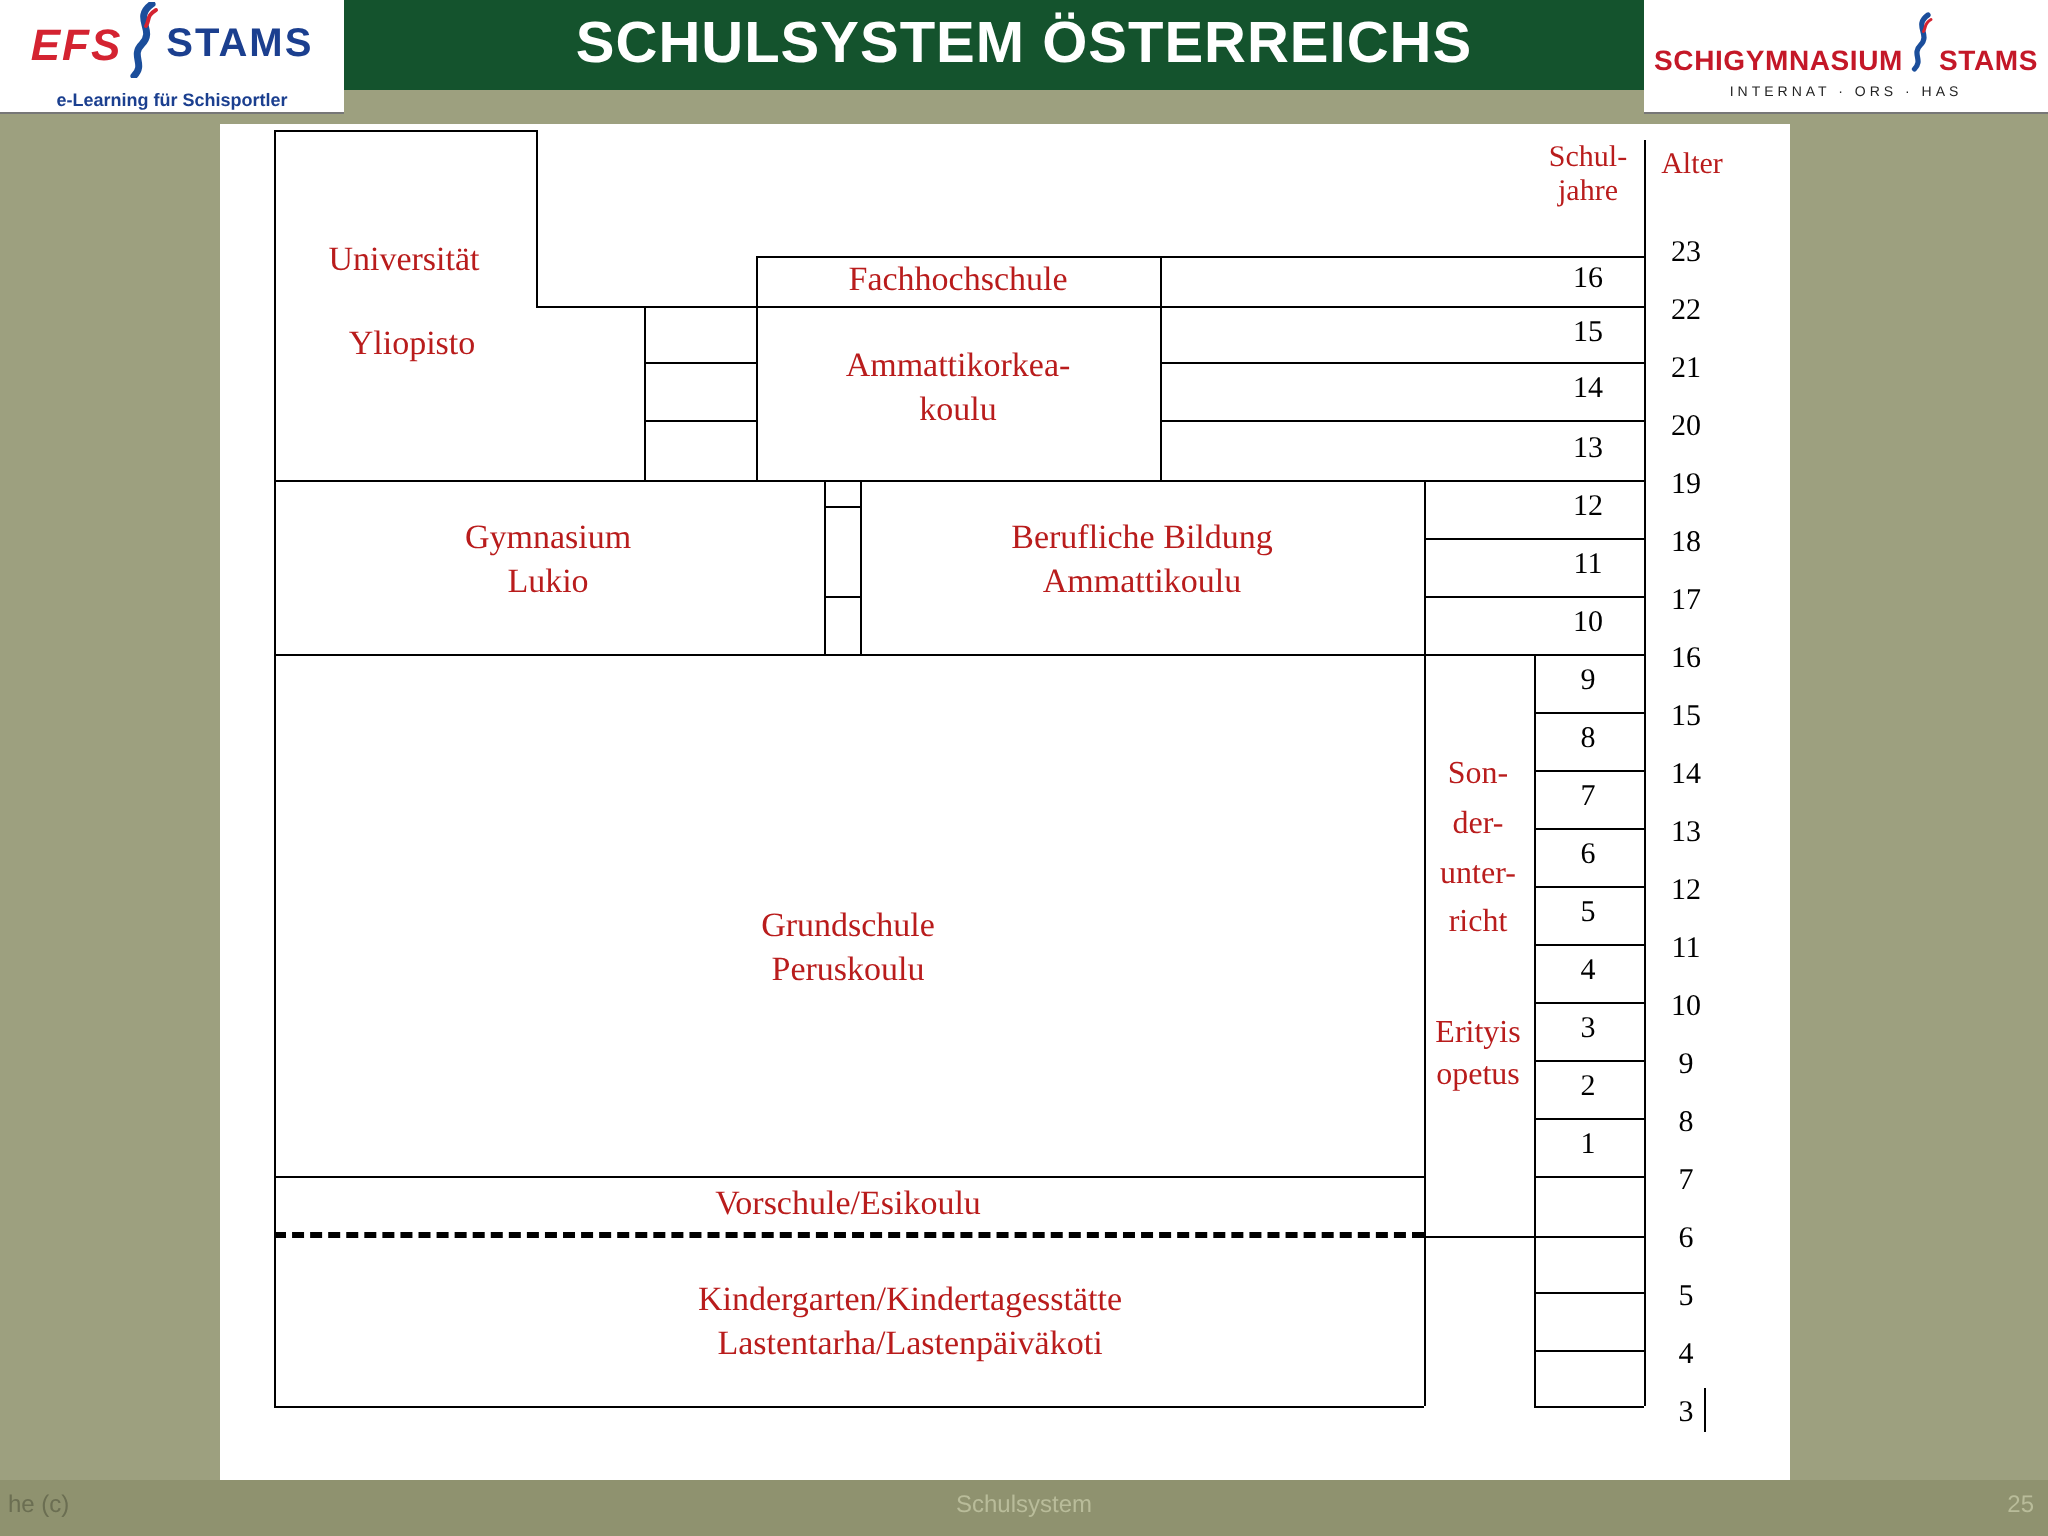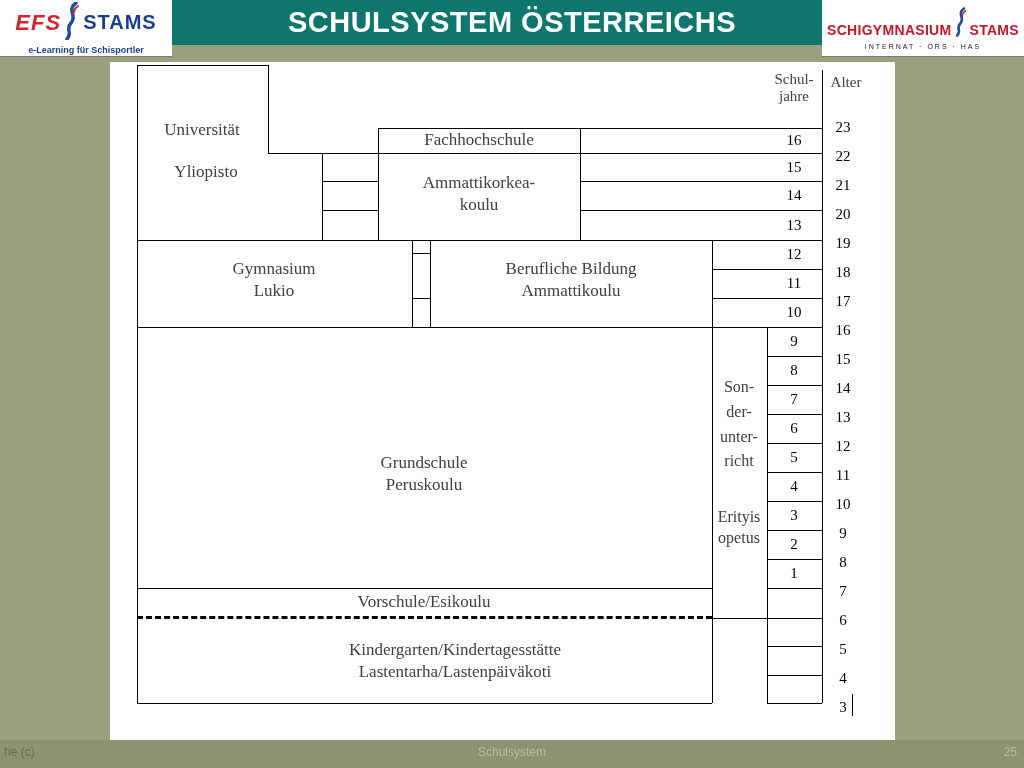--- a/index.html
+++ b/index.html
@@ -1,40 +1,40 @@
 <!DOCTYPE html>
 <html><head>
 <meta charset="utf-8">
 <style>
   html,body{margin:0;padding:0;}
   .slide{position:relative;width:1024px;height:768px;background:#9da07f;overflow:hidden;
          font-family:"Liberation Sans",sans-serif;}
   
-  .topbar{position:absolute;left:0;top:0;width:1024px;height:45px;background:#0f766e;z-index:1;}
+  .topbar{position:absolute;left:0;top:0;width:1024px;height:45px;background:#14532d;z-index:1;}
   .title{width:100%;text-align:center;line-height:45px;color:#fff;font-size:29px;
          font-weight:bold;letter-spacing:.5px;white-space:nowrap;}
   .logo{position:absolute;top:0;height:57px;background:#fff;z-index:2;display:flex;
         flex-direction:column;justify-content:center;align-items:center;box-sizing:border-box;
         border-bottom:1px solid #777;}
   .logo-left{left:0;width:172px;}
   .logo-right{right:0;width:202px;}
   .logo-row{display:flex;align-items:center;gap:3px;}
   .efs{color:#d42331;font-weight:bold;font-size:22px;letter-spacing:1px;font-style:italic;}
   .stams-l{color:#1b3f8f;font-weight:bold;font-size:20px;letter-spacing:1px;}
   .schig,.stams-r{color:#c41828;font-weight:bold;font-size:14px;letter-spacing:.3px;margin-top:12px;}
   .sub-l{color:#1b3f8f;font-weight:bold;font-size:9px;margin-top:1px;}
   .sub-r{color:#222;font-size:7px;letter-spacing:2px;margin-top:2px;}
   
   .panel{position:absolute;left:110px;top:62px;width:785px;height:678px;background:#fff;}
   .diagram{position:absolute;left:0;top:0;width:785px;height:678px;}
   .hline{position:absolute;height:1px;background:#000;}
   .vline{position:absolute;width:1px;background:#000;}
   .dline{position:absolute;height:0;border-top:3px dashed #000;}
   .lbl{position:absolute;transform:translate(-50%,-50%);font-family:"Liberation Serif",serif;
-       font-size:17px;color:#404040;white-space:pre-line;text-align:center;line-height:1.3;}
+       font-size:17px;color:#b91c1c;white-space:pre-line;text-align:center;line-height:1.3;}
   .lbl.small{font-size:15px;line-height:1.15;}
   .num{position:absolute;transform:translate(-50%,-50%);font-family:"Liberation Serif",serif;
        font-size:15px;color:#000;}
   
   .footer{position:absolute;left:0;top:740px;width:1024px;height:28px;background:#8f926f;
           font-size:12px;}
   .f-left{position:absolute;left:4px;top:5px;color:#6b6e52;}
   .f-center{position:absolute;left:0;width:100%;text-align:center;top:5px;color:#b9bc9a;}
   .f-right{position:absolute;right:7px;top:5px;color:#b9bc9a;}
 </style>

